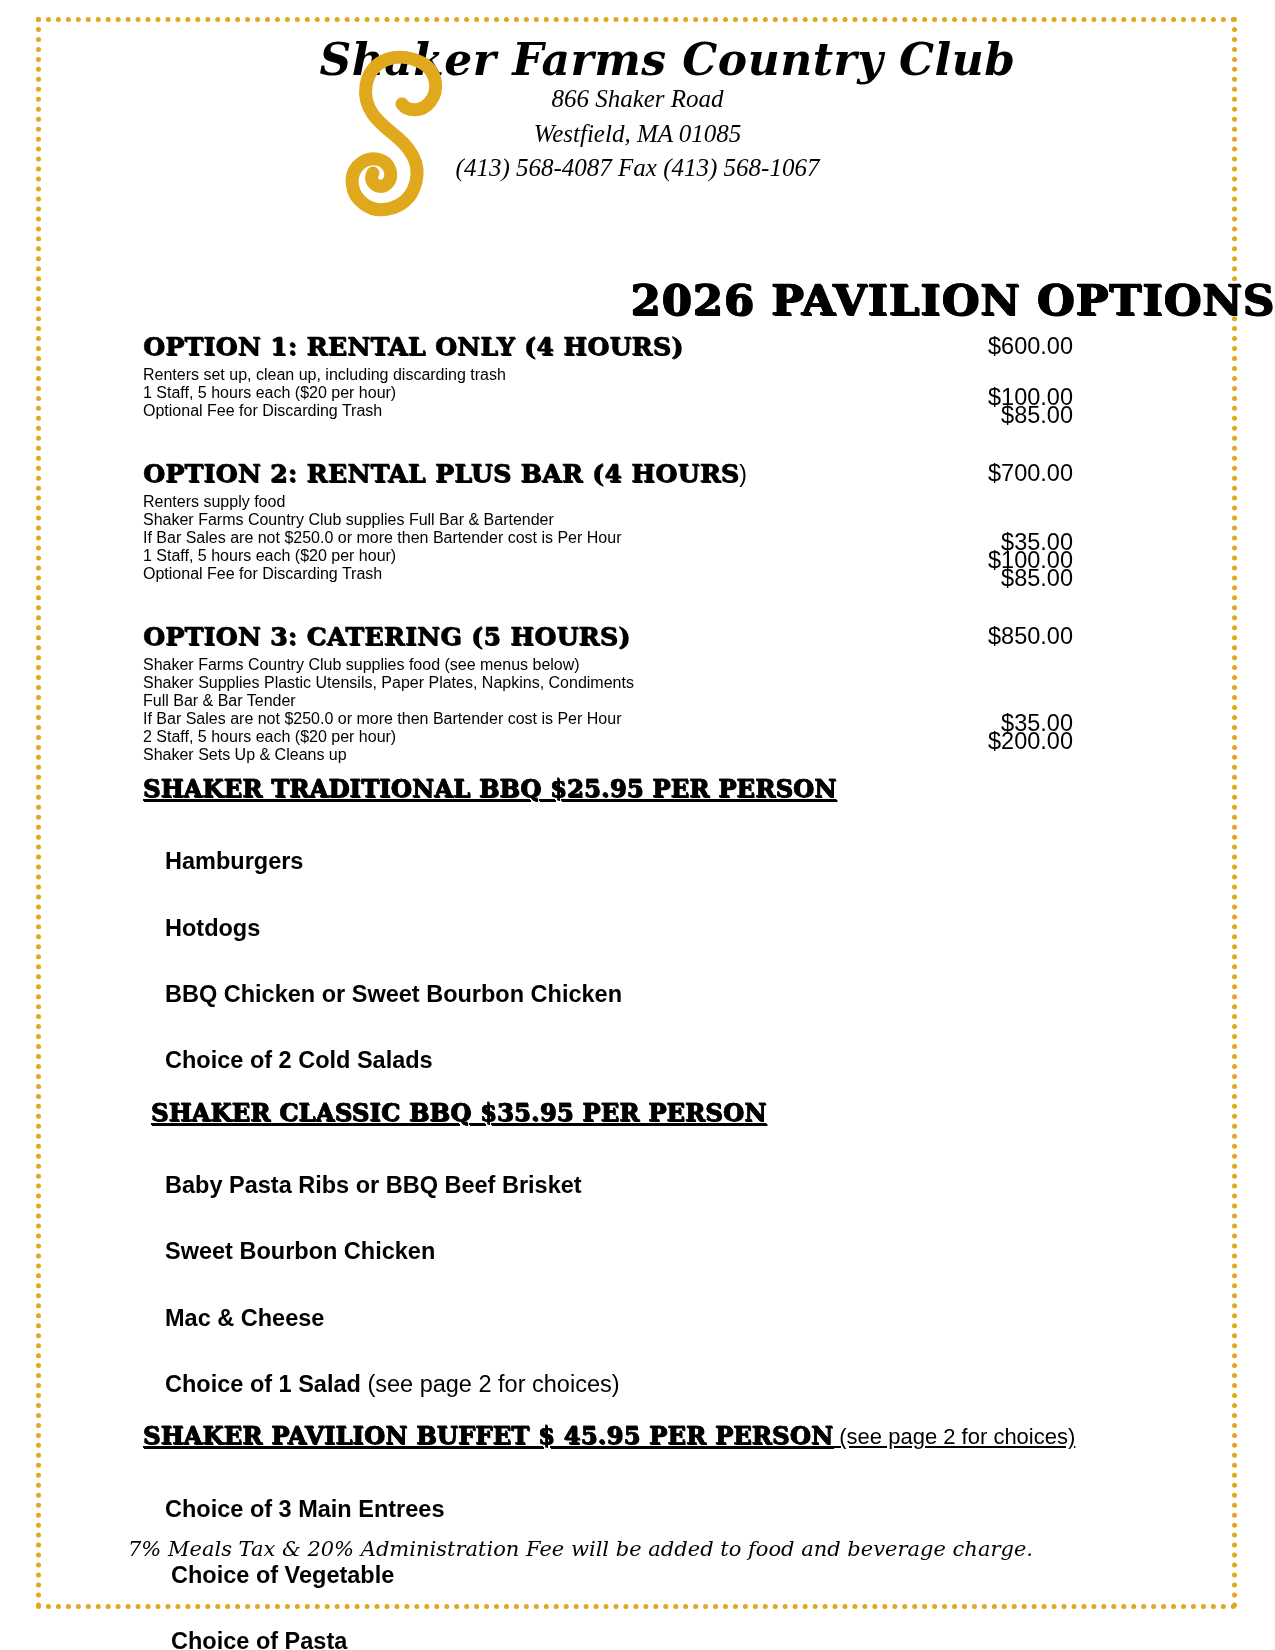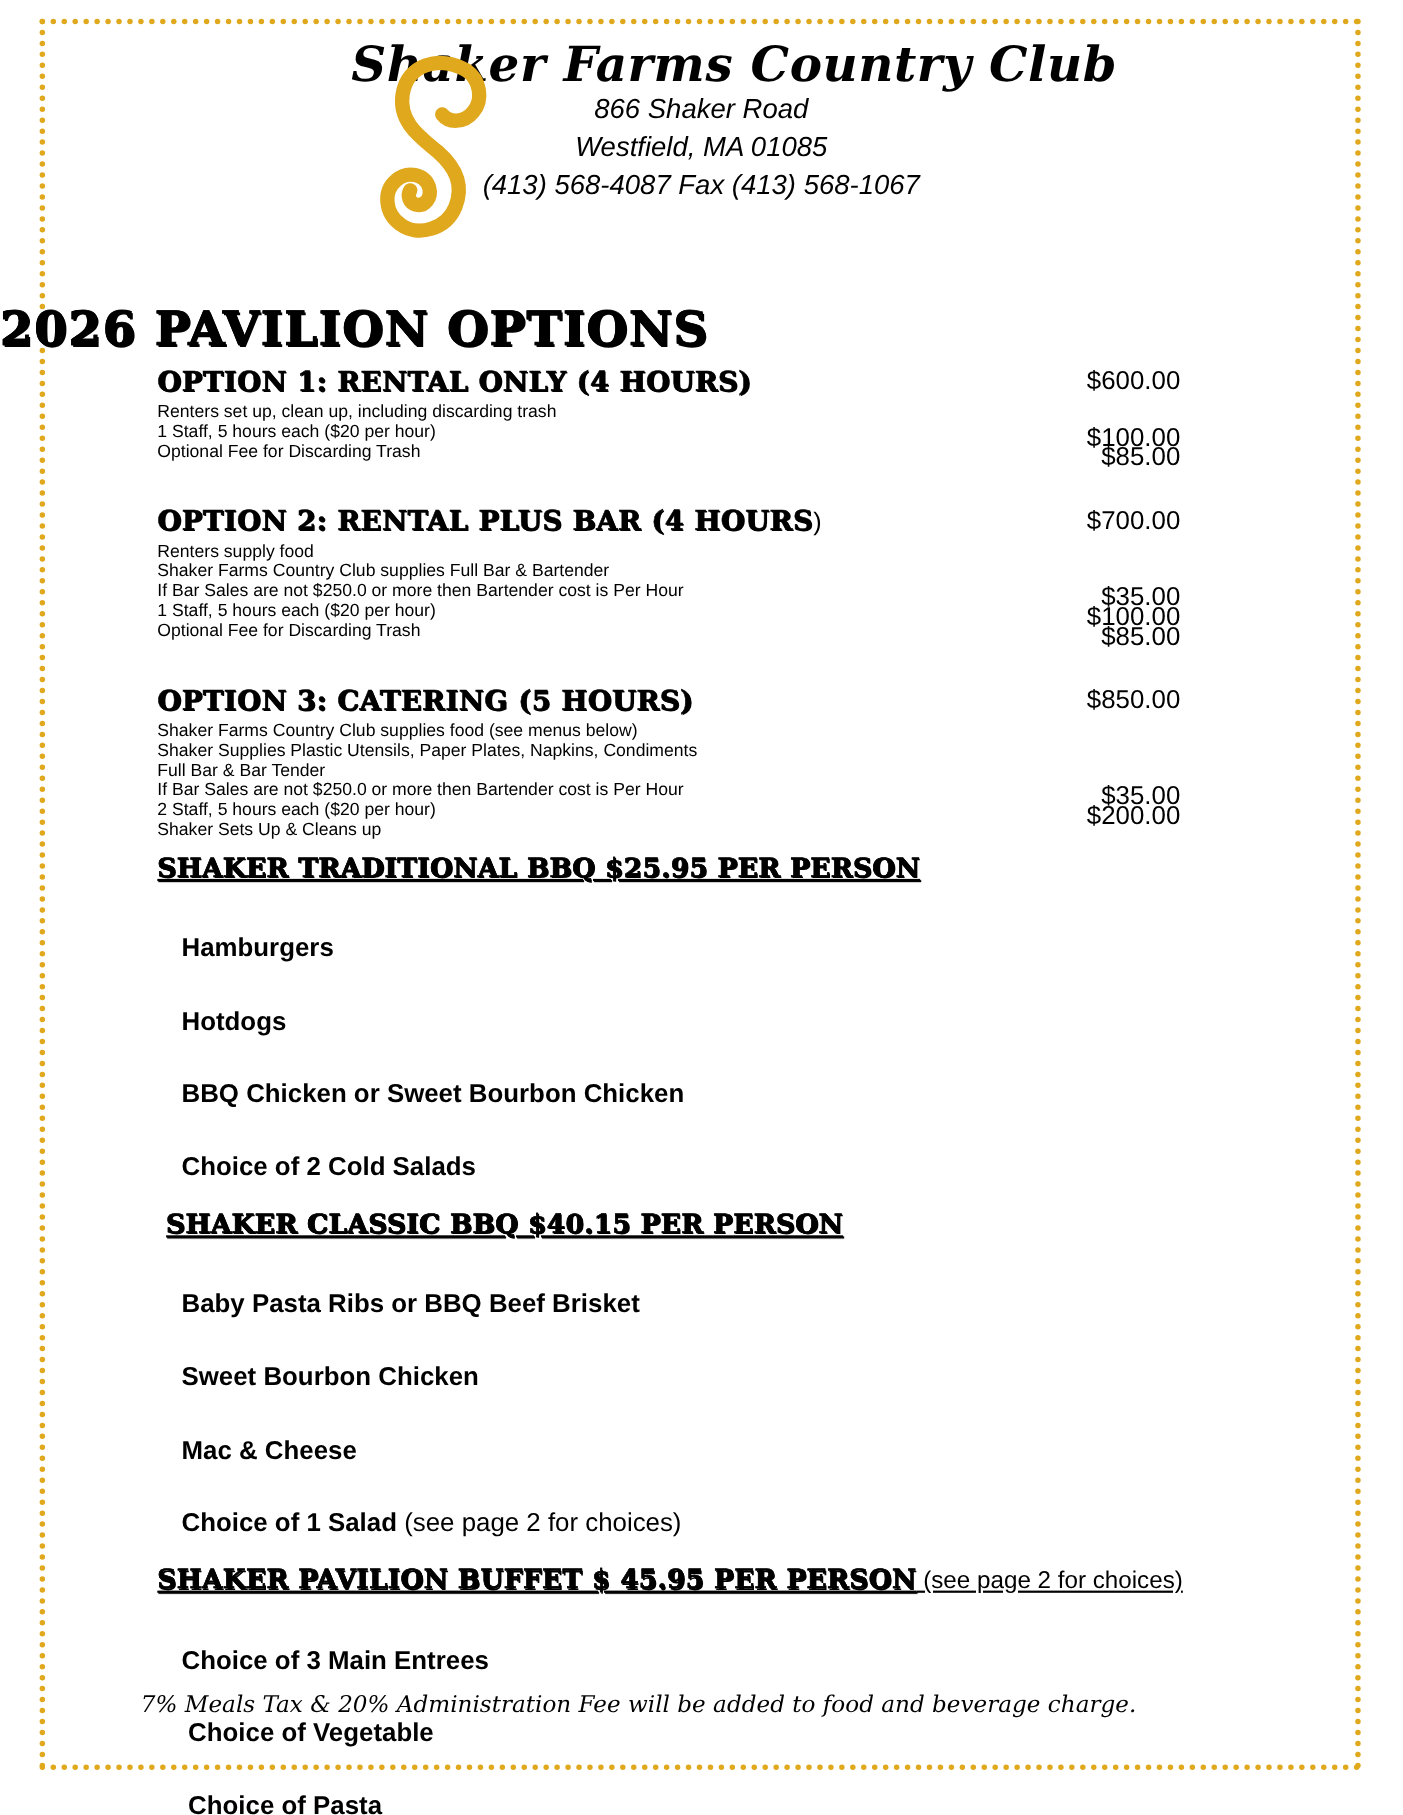--- a/index.html
+++ b/index.html
@@ -56,34 +56,34 @@
   #club-name {
     font-family: "DejaVu Serif", "Liberation Serif", serif;
     font-style: italic;
     font-weight: bold;
     font-size: 44px;
     letter-spacing: 0.5px;
     line-height: 1.0;
     padding-left: 60px;
   }
   .address-line {
-    font-family: Liberation Sans, sans-serif;
+    font-family: Liberation Serif, serif;
     font-style: italic;
     font-size: 25px;
     line-height: 1.38;
     text-align: center;
   }
 
   
   #doc-title {
     position: absolute;
     left: 0;
     top: 275px;
     width: 1275px;
-    text-align: left;
+    text-align: right;
     font-family: "DejaVu Serif", "Liberation Serif", serif;
     font-weight: bold;
     font-size: 43px;
     letter-spacing: 1.2px;
     text-shadow: 1.4px 1.4px 0 #000, -0.4px -0.4px 0 #000;
     -webkit-text-stroke: 0.7px #000;
   }
 
   
   #body-block {
@@ -284,21 +284,21 @@
 
     <div class="menu-head"><span>SHAKER  TRADITIONAL BBQ  $25.95 PER PERSON</span><span class="note"></span></div>
     <div class="gap-xs"></div>
     <div class="menu-item ind-1"><span>Hamburgers</span><span class="note"></span></div>
     <div class="menu-item ind-1"><span>Hotdogs</span><span class="note"></span></div>
     <div class="menu-item ind-1"><span>BBQ Chicken or Sweet Bourbon Chicken</span><span class="note"></span></div>
     <div class="menu-item ind-1"><span>Choice of 2 Cold Salads</span><span class="note"></span></div>
 
     <div class="gap-md"></div>
 
-    <div class="menu-head ind-h"><span>SHAKER CLASSIC BBQ  $40.15 PER PERSON</span><span class="note"></span></div>
+    <div class="menu-head ind-h"><span>SHAKER CLASSIC BBQ  $35.95 PER PERSON</span><span class="note"></span></div>
     <div class="gap-xs"></div>
     <div class="menu-item ind-1"><span>Baby Pasta Ribs or BBQ Beef Brisket</span><span class="note"></span></div>
     <div class="menu-item ind-1"><span>Sweet Bourbon Chicken</span><span class="note"></span></div>
     <div class="menu-item ind-1"><span>Mac &amp; Cheese</span><span class="note"></span></div>
     <div class="menu-item ind-1"><span>Choice of 1 Salad</span><span class="note"> (see page 2 for choices)</span></div>
 
     <div class="gap-md"></div>
 
     <div class="menu-head"><span>SHAKER PAVILION BUFFET $ 45.95 PER PERSON</span><span class="note">  (see page 2 for choices)</span></div>
     <div class="gap-xs"></div>

